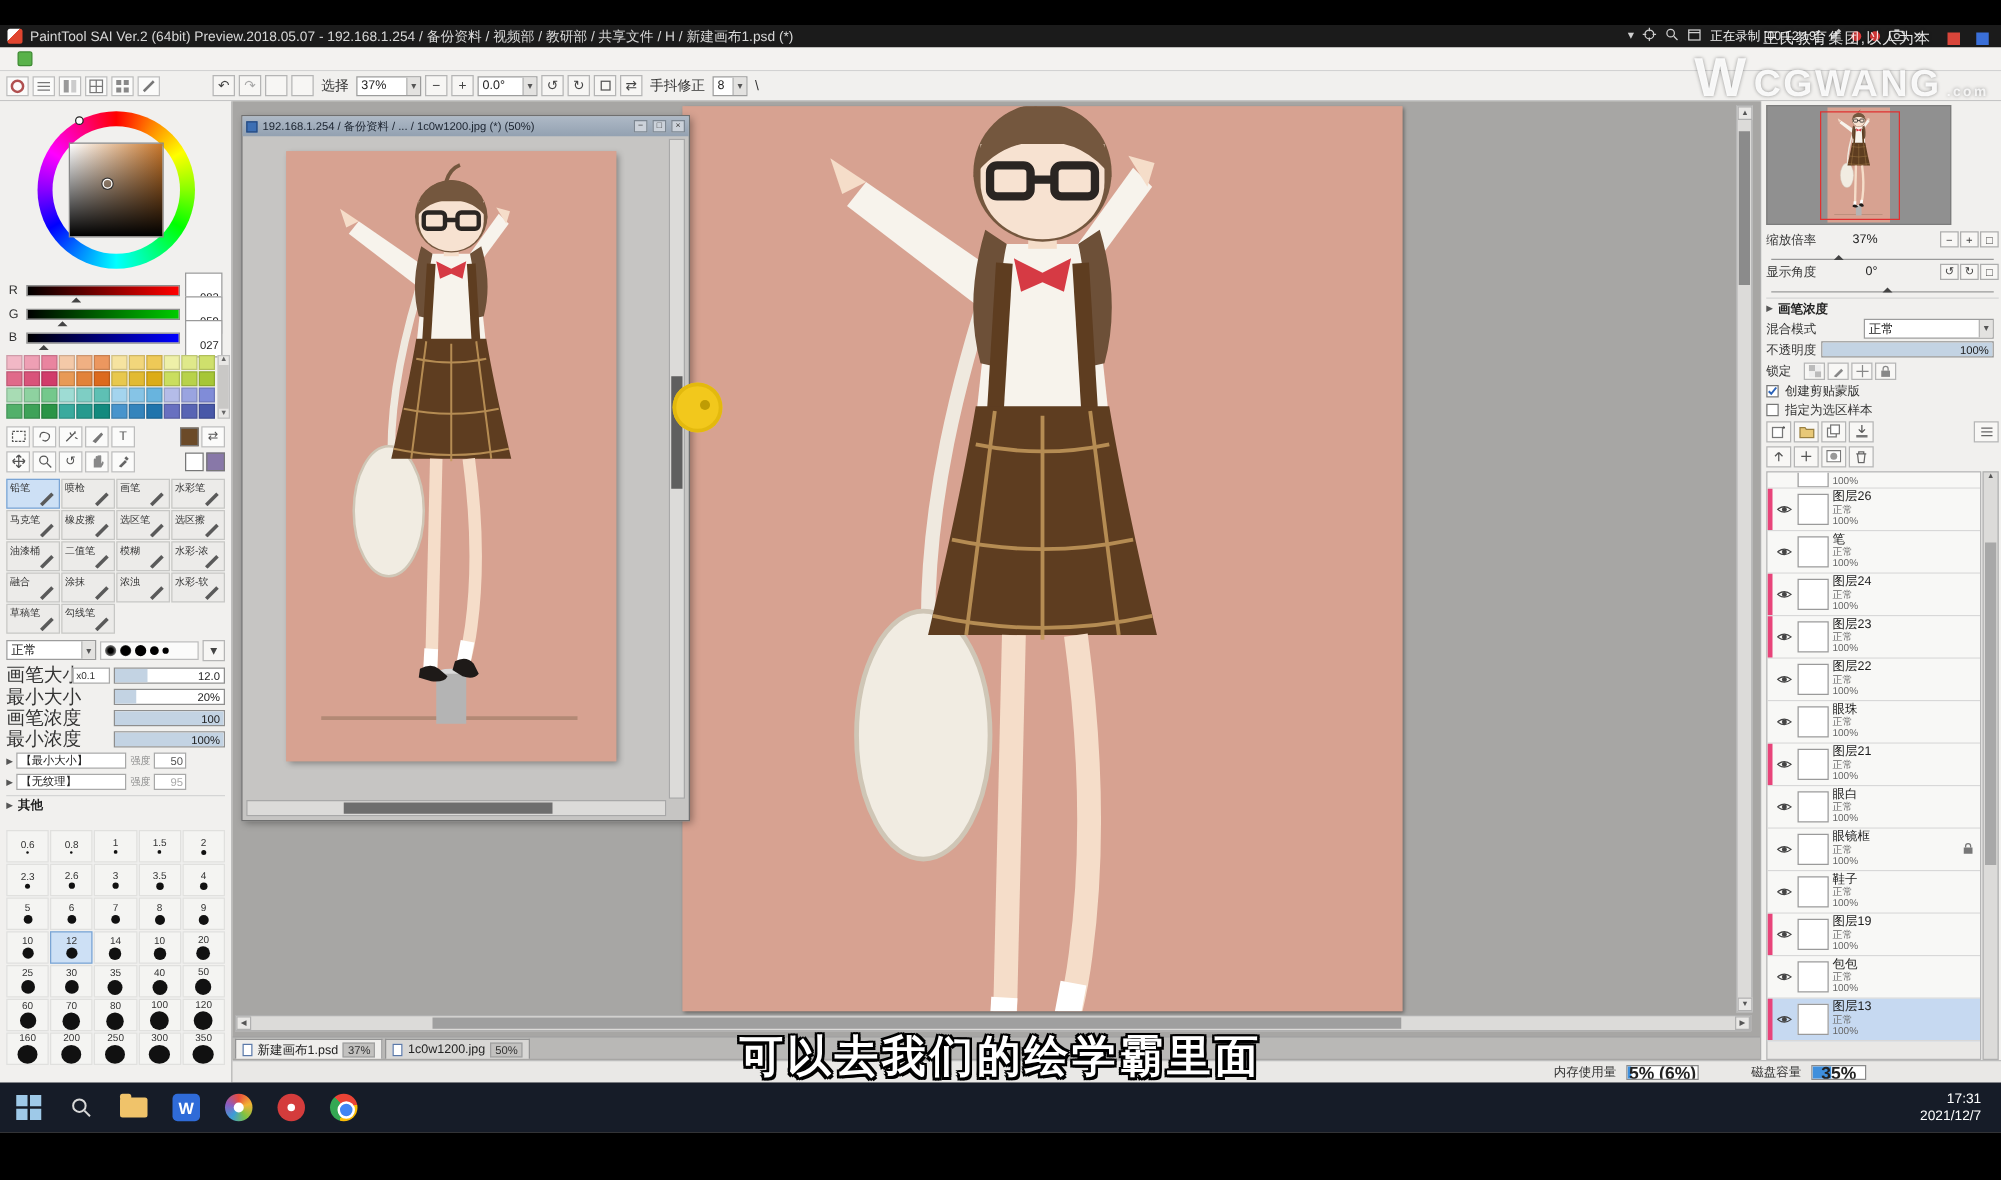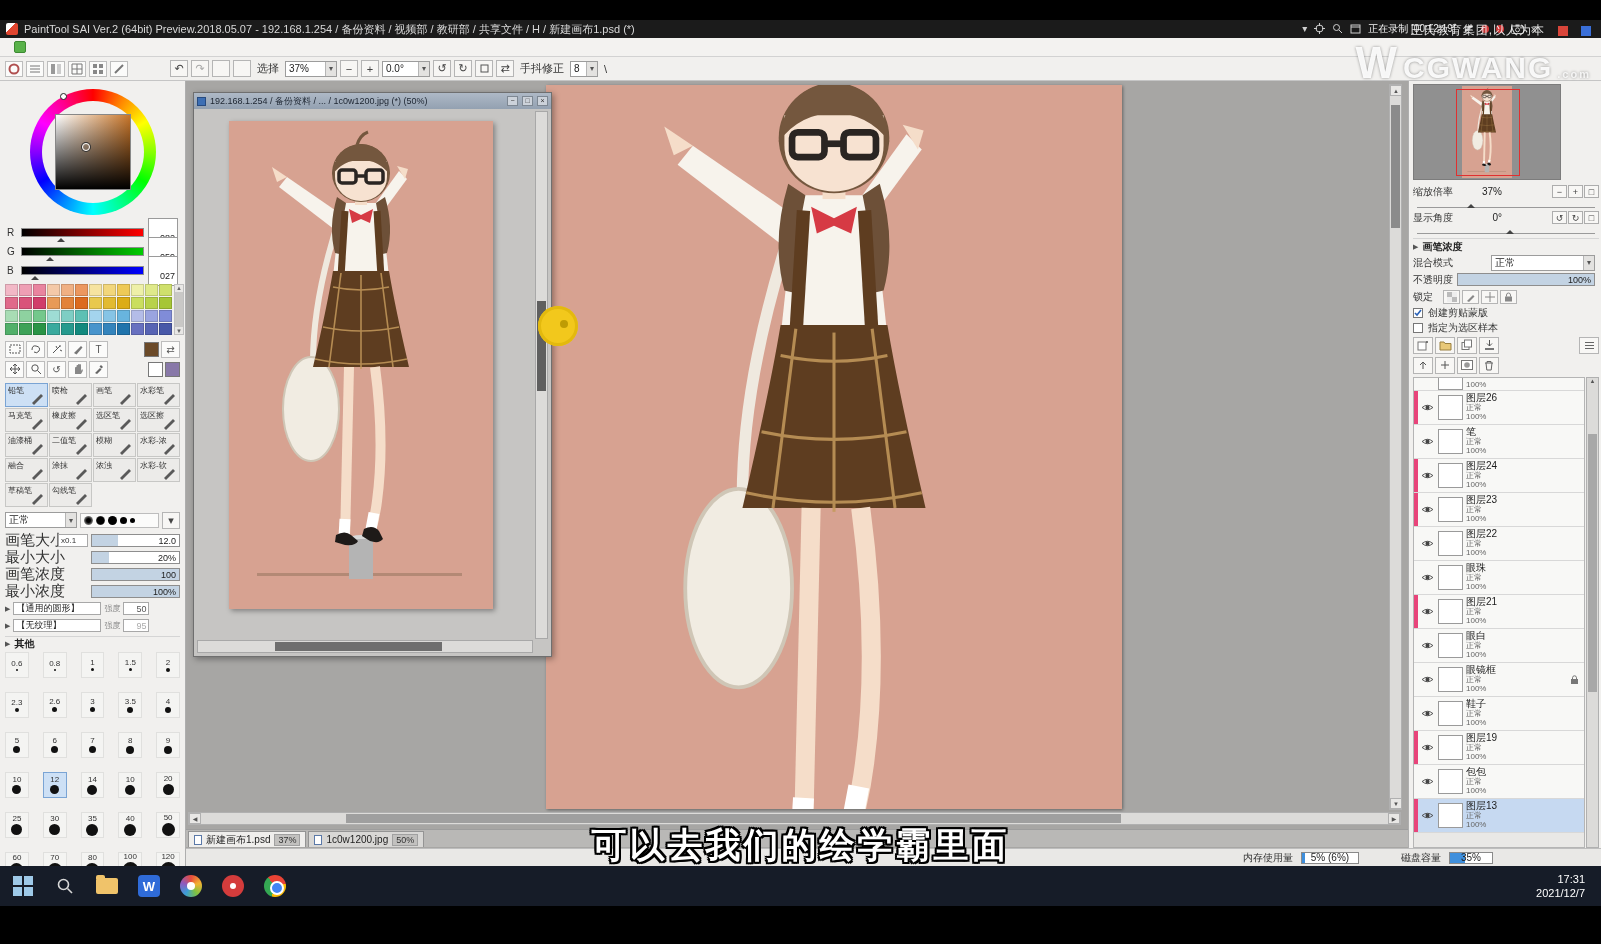--- a/index.html
+++ b/index.html
@@ -82,21 +82,21 @@
 .p-unit.ghost{visibility:hidden}
 .p-track{position:relative;flex:1;height:13px;background:#fff;border:1px solid #8e8e8e;overflow:hidden}
 .p-track i{position:absolute;left:0;top:0;bottom:0;background:#c3d3e3}
 .p-track b{position:absolute;right:3px;top:1px;font-size:9px;font-weight:normal;color:#222}
 .tex-row{display:flex;align-items:center;gap:3px;height:15px;margin-top:2px}
 .tri{font-size:7px;color:#555}
 .tex-dd{width:88px;height:13px;background:#fff;border:1px solid #a8a8a8;font-size:9px;display:flex;align-items:center;padding-left:2px;color:#222}
 .tex-str{font-size:8px;color:#888}
 .tex-val{width:26px;height:13px;background:#fff;border:1px solid #a8a8a8;font-size:9px;text-align:right;padding:1px 2px;color:#555}
 .others-header{display:flex;align-items:center;gap:4px;height:14px;margin-top:3px;border-top:1px solid #d5d5d5;font-size:10px;color:#222;font-weight:bold}
-.preset-grid{display:grid;grid-template-columns:repeat(5,1fr);gap:14px;margin-top:2px}
+.preset-grid{display:grid;grid-template-columns:repeat(5,1fr);gap:1px;margin-top:14px}
 .preset-cell{height:26px;background:#f4f4f2;border:1px solid #e0e0de;display:flex;flex-direction:column;align-items:center;justify-content:center;gap:1px}
 .preset-cell.selected{background:#cde0f5;border-color:#7aa4d4}
 .pnum{font-size:8px;color:#333;line-height:1}
 .pdot{background:#111;border-radius:50%}
 
 
 .canvas-area{position:absolute;left:186px;top:61px;width:1222px;height:785px;background:#a7a6a4;overflow:hidden}
 .main-canvas{position:absolute;left:360px;top:4px;width:576px;height:724px;background:#d7a291;overflow:hidden;box-shadow:1px 1px 3px rgba(0,0,0,.4)}
 .scroll-v{position:absolute;left:1203px;top:3px;width:13px;height:726px;background:#dcdbd9;border:1px solid #b0b0b0}
 .scroll-v .thumb{position:absolute;left:1px;right:1px;top:3%;height:17%;background:#8b8b8b}
@@ -159,21 +159,21 @@
 .lname{font-size:10px;color:#1c1c1c}
 .lmode,.lop{font-size:8px;color:#666}
 .llock{margin-left:auto;margin-right:5px}
 .llist-scroll{width:13px;background:#dcdbd9;border:1px solid #b0b0b0;margin-left:1px;position:relative;font-size:6px;color:#555;text-align:center}
 .llist-scroll .thumb{position:absolute;left:1px;right:1px;top:12%;height:55%;background:#a8a8a8}
 
 
 .status-strip{position:absolute;left:186px;top:828px;width:1415px;height:18px;background:#e9e8e6;border-top:1px solid #bdbdbd;display:flex;align-items:center;justify-content:flex-end;gap:8px;padding-right:108px;font-size:10px;color:#333;z-index:4}
 .gauge{position:relative;width:58px;height:12px;background:#fff;border:1px solid #8a8a8a;overflow:hidden}
 .gauge i{position:absolute;left:0;top:0;bottom:0;background:#3f8fdc}
-.gauge b{position:relative;display:block;text-align:center;font-size:10px;font-weight:normal;line-height:10px;color:#222}
+.gauge b{position:relative;display:block;text-align:center;font-size:14px;font-weight:bold;line-height:10px;color:#222}
 .gauge.disk{width:44px}
 .status-gap{width:26px}
 
 
 .taskbar{position:absolute;left:0;top:846px;width:1601px;height:40px;background:#161c28;display:flex;align-items:center;gap:16px;padding:0 10px;z-index:5}
 .tk-icon{width:26px;height:26px;display:flex;align-items:center;justify-content:center}
 .win-logo{display:grid;grid-template-columns:9px 9px;grid-template-rows:9px 9px;gap:2px}
 .win-logo span{background:#9ec9e8}
 .folder-icon{position:relative;width:22px;height:16px;background:#f0c36a;border-radius:2px}
 .folder-icon::before{content:"";position:absolute;left:0;top:-3px;width:9px;height:4px;background:#f0c36a;border-radius:2px 2px 0 0}
@@ -656,21 +656,21 @@
             <span class="p-label">最小浓度</span>
             <span class="p-unit ghost"></span>
             <span class="p-track">
               <i style="width:100%"></i>
               <b>100%</b>
             </span>
           </div>
         </div>
       <div class="tex-row">
         <span class="tri">▶</span>
-        <span class="tex-dd">【通用的圆形】</span>
+        <span class="tex-dd">【最小大小】</span>
         <span class="tex-str">强度</span>
         <span class="tex-val">50</span>
       </div>
       <div class="tex-row">
         <span class="tri">▶</span>
         <span class="tex-dd">【无纹理】</span>
         <span class="tex-str">强度</span>
         <span class="tex-val" style="color:#aaa">95</span>
       </div>
       <div class="others-header">

